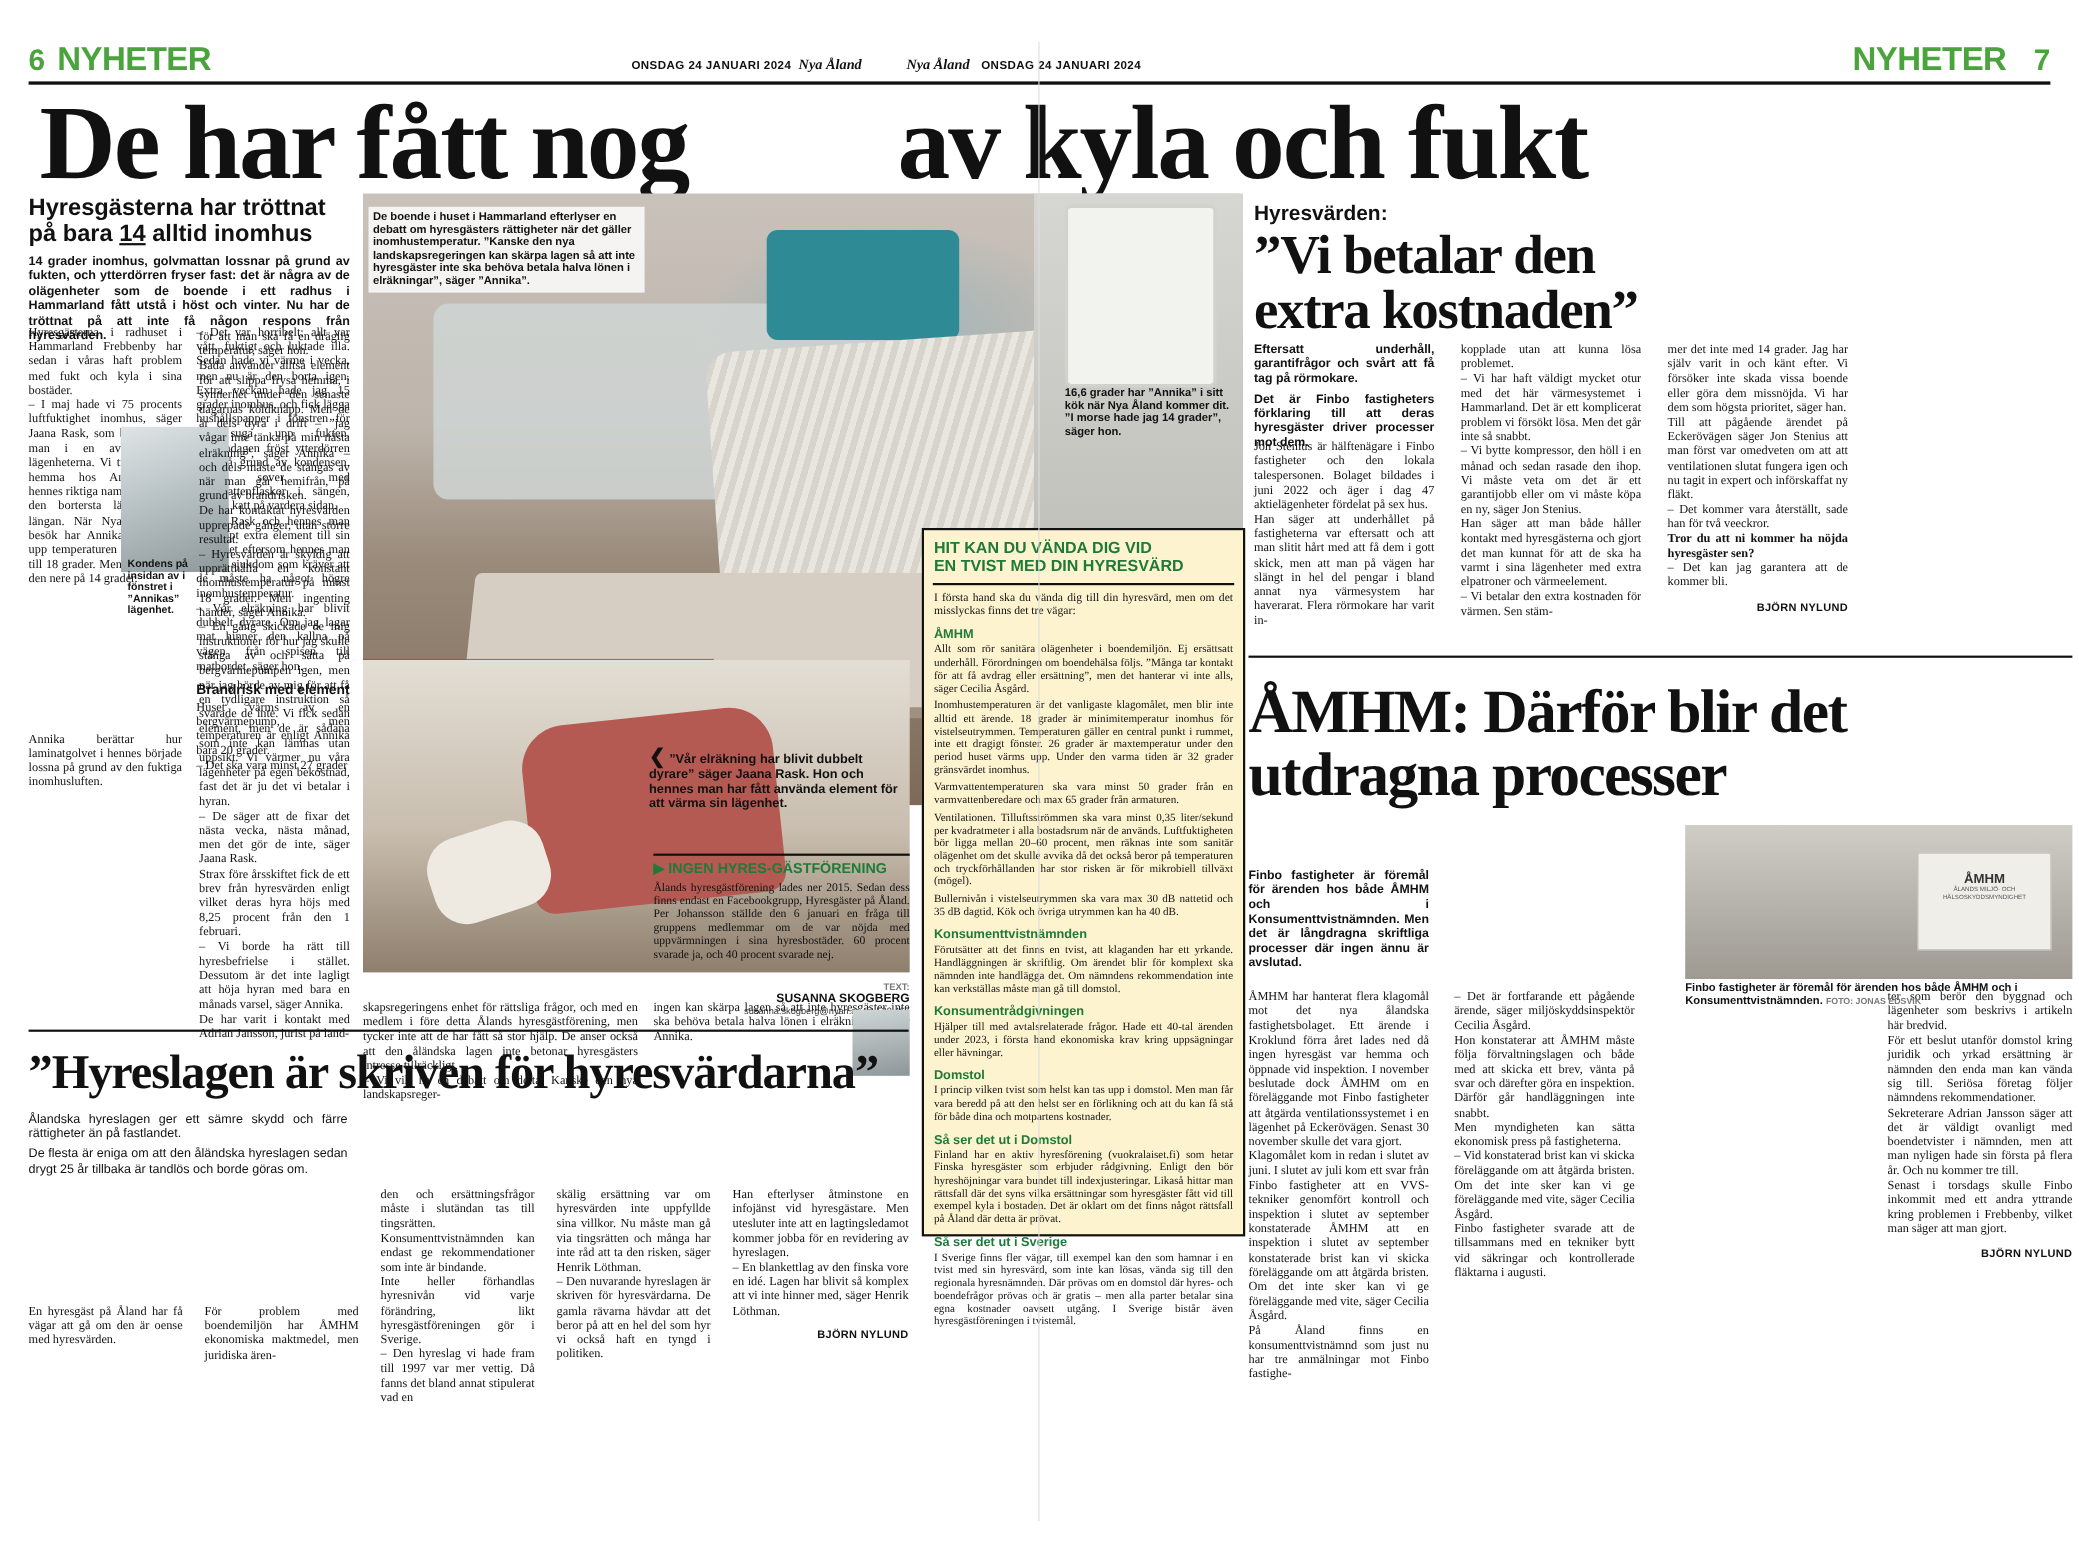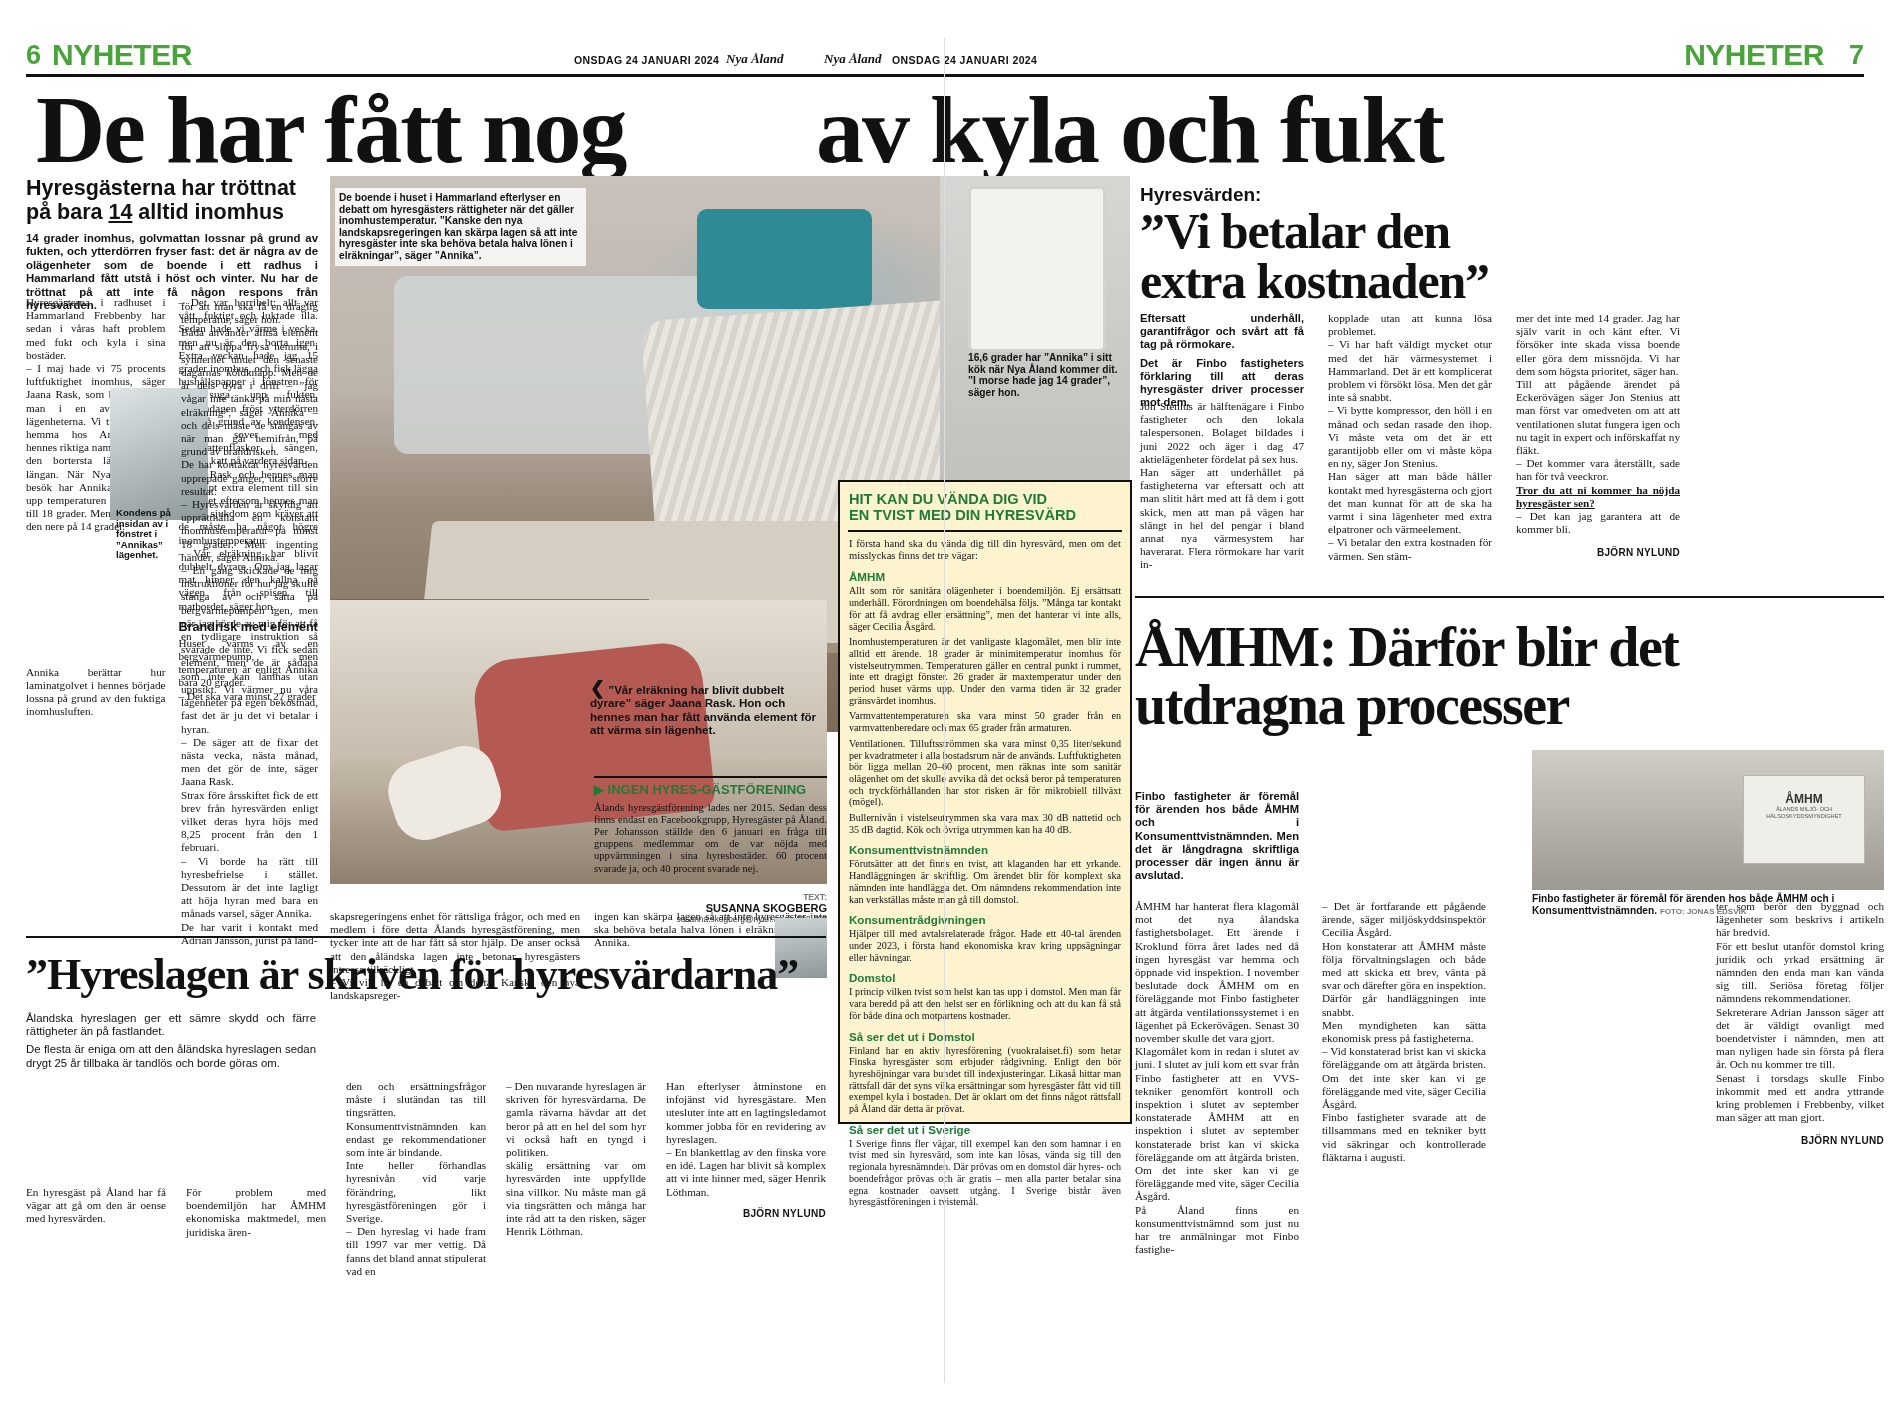--- a/index.html
+++ b/index.html
@@ -283,22 +283,22 @@
   </div>
   <div class="colblock" style="left:186px;top:1186px;width:140px;">
     <p>För problem med boendemiljön har ÅMHM ekonomiska maktmedel, men juridiska ären-</p>
   </div>
   <div class="colblock" style="left:346px;top:1080px;width:140px;">
     <p>den och ersättningsfrågor måste i slutändan tas till tingsrätten. Konsumenttvistnämnden kan endast ge rekommendationer som inte är bindande.</p>
     <p>Inte heller förhandlas hyresnivån vid varje förändring, likt hyresgästföreningen gör i Sverige.</p>
     <p>– Den hyreslag vi hade fram till 1997 var mer vettig. Då fanns det bland annat stipulerat vad en</p>
   </div>
   <div class="colblock" style="left:506px;top:1080px;width:140px;">
+    <p>skälig ersättning var om hyresvärden inte uppfyllde sina villkor. Nu måste man gå via tingsrätten och många har inte råd att ta den risken, säger Henrik Löthman.</p>
     <p>– Den nuvarande hyreslagen är skriven för hyresvärdarna. De gamla rävarna hävdar att det beror på att en hel del som hyr vi också haft en tyngd i politiken.</p>
-    <p>skälig ersättning var om hyresvärden inte uppfyllde sina villkor. Nu måste man gå via tingsrätten och många har inte råd att ta den risken, säger Henrik Löthman.</p>
   </div>
   <div class="colblock" style="left:666px;top:1080px;width:160px;">
     <p>Han efterlyser åtminstone en infojänst vid hyresgästare. Men utesluter inte att en lagtingsledamot kommer jobba för en revidering av hyreslagen.</p>
     <p>– En blankettlag av den finska vore en idé. Lagen har blivit så komplex att vi inte hinner med, säger Henrik Löthman.</p>
     <div class="byline" style="margin-top:8px;text-align:right;">BJÖRN NYLUND</div>
   </div>
 
   <div class="spine"></div>
 
   <div class="rhead-label">Hyresvärden:</div>
@@ -319,21 +319,21 @@
     <p>kopplade utan att kunna lösa problemet.</p>
     <p>– Vi har haft väldigt mycket otur med det här värmesystemet i Hammarland. Det är ett komplicerat problem vi försökt lösa. Men det går inte så snabbt.</p>
     <p>– Vi bytte kompressor, den höll i en månad och sedan rasade den ihop. Vi måste veta om det är ett garantijobb eller om vi måste köpa en ny, säger Jon Stenius.</p>
     <p>Han säger att man både håller kontakt med hyresgästerna och gjort det man kunnat för att de ska ha varmt i sina lägenheter med extra elpatroner och värmeelement.</p>
     <p>– Vi betalar den extra kostnaden för värmen. Sen stäm-</p>
   </div>
   <div class="rbcol" style="left:1516px;top:312px;">
     <p>mer det inte med 14 grader. Jag har själv varit in och känt efter. Vi försöker inte skada vissa boende eller göra dem missnöjda. Vi har dem som högsta prioritet, säger han.</p>
     <p>Till att pågående ärendet på Eckerövägen säger Jon Stenius att man först var omedveten om att att ventilationen slutat fungera igen och nu tagit in expert och införskaffat ny fläkt.</p>
     <p>– Det kommer vara återställt, sade han för två veeckror.</p>
-    <p style="font-weight:bold;text-decoration:underline;">Tror du att ni kommer ha nöjda hyresgäster sen?</p>
+    <p style="font-weight:bold;">Tror du att ni kommer ha nöjda hyresgäster sen?</p>
     <p>– Det kan jag garantera att de kommer bli.</p>
     <div class="byline" style="margin-top:10px;text-align:right;">BJÖRN NYLUND</div>
   </div>
 
   <div class="hline" style="left:1135px;top:596px;width:749px;height:2px;"></div>
 
   <div class="rhead2">ÅMHM: Därför blir det utdragna processer</div>
   <div class="r2-ing">Finbo fastigheter är föremål för ärenden hos både ÅMHM och i Konsumenttvistnämnden. Men det är långdragna skriftliga processer där ingen ännu är avslutad.</div>
 
   <div class="r2col" style="left:1135px;top:900px;">

